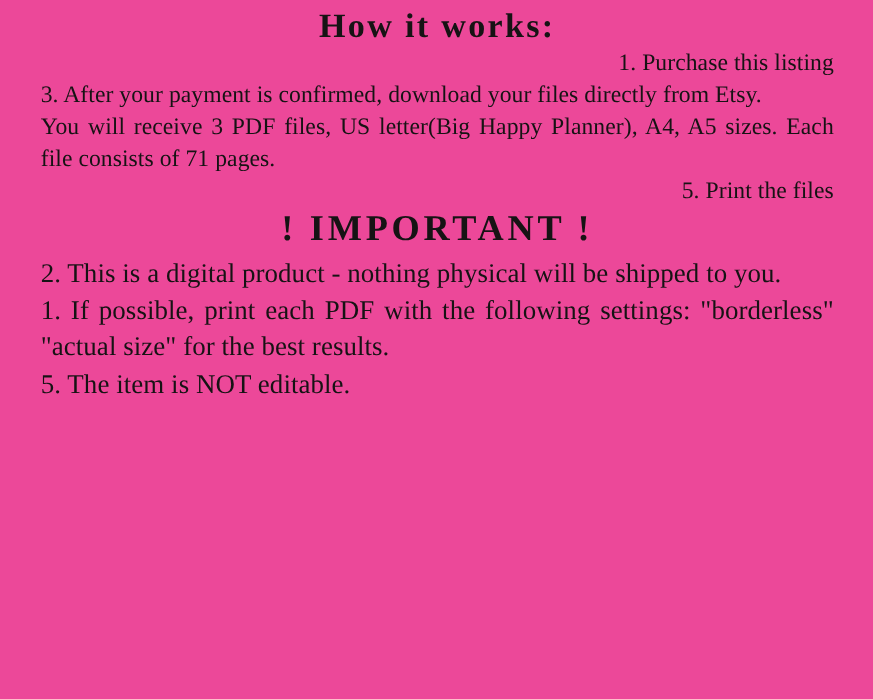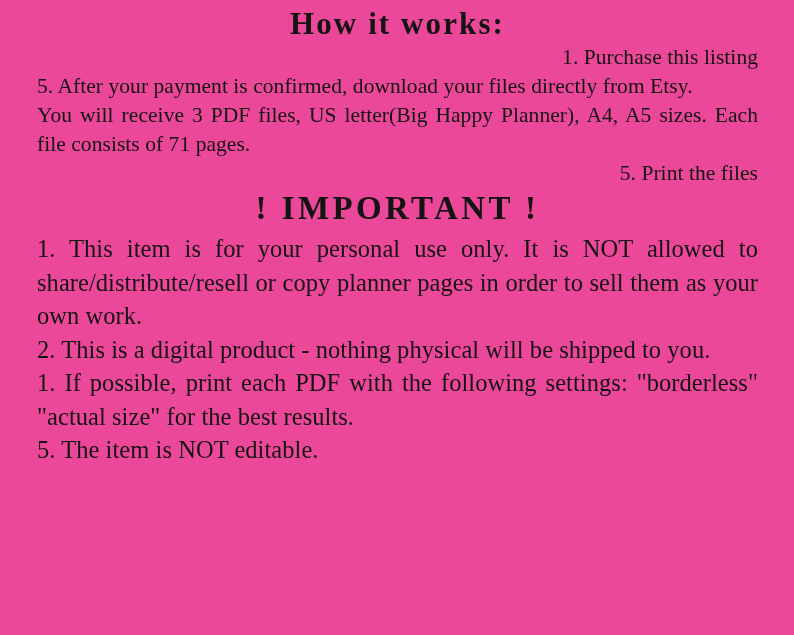--- a/index.html
+++ b/index.html
@@ -85,31 +85,30 @@
 <body style="background: rgb(235, 221, 216); color: rgb(22, 19, 20);">
 
 <div class="page" style="background: #ec4899;">
   <div class="content">
 
     <div class="block-works">
       <div class="heading-works">How it works:</div>
 
       <p class="nowrap-line">1. Purchase this listing</p>
 
-      <p>5. After your payment is confirmed, download your files directly from Etsy.</p>
+      <p>3. After your payment is confirmed, download your files directly from Etsy.</p>
 
       <p>You will receive 3 PDF files, US letter(Big Happy Planner), A4, A5 sizes. Each file consists of 71 pages.</p>
 
       <p class="nowrap-line">5. Print the files</p>
     </div>
 
     <div class="block-important">
       <div class="heading-important">! IMPORTANT !</div>
 
-      <p>1. This item is for your personal use only. It is NOT allowed to share/distribute/resell or copy planner pages in order to sell them as your own work.</p>
 
       <p>2. This is a digital product - nothing physical will be shipped to you.</p>
 
       <p>1. If possible, print each PDF with the following settings: "borderless" "actual size" for the best results.</p>
 
 
       <p class="nowrap-line">5. The item is NOT editable.</p>
     </div>
 
   </div>

